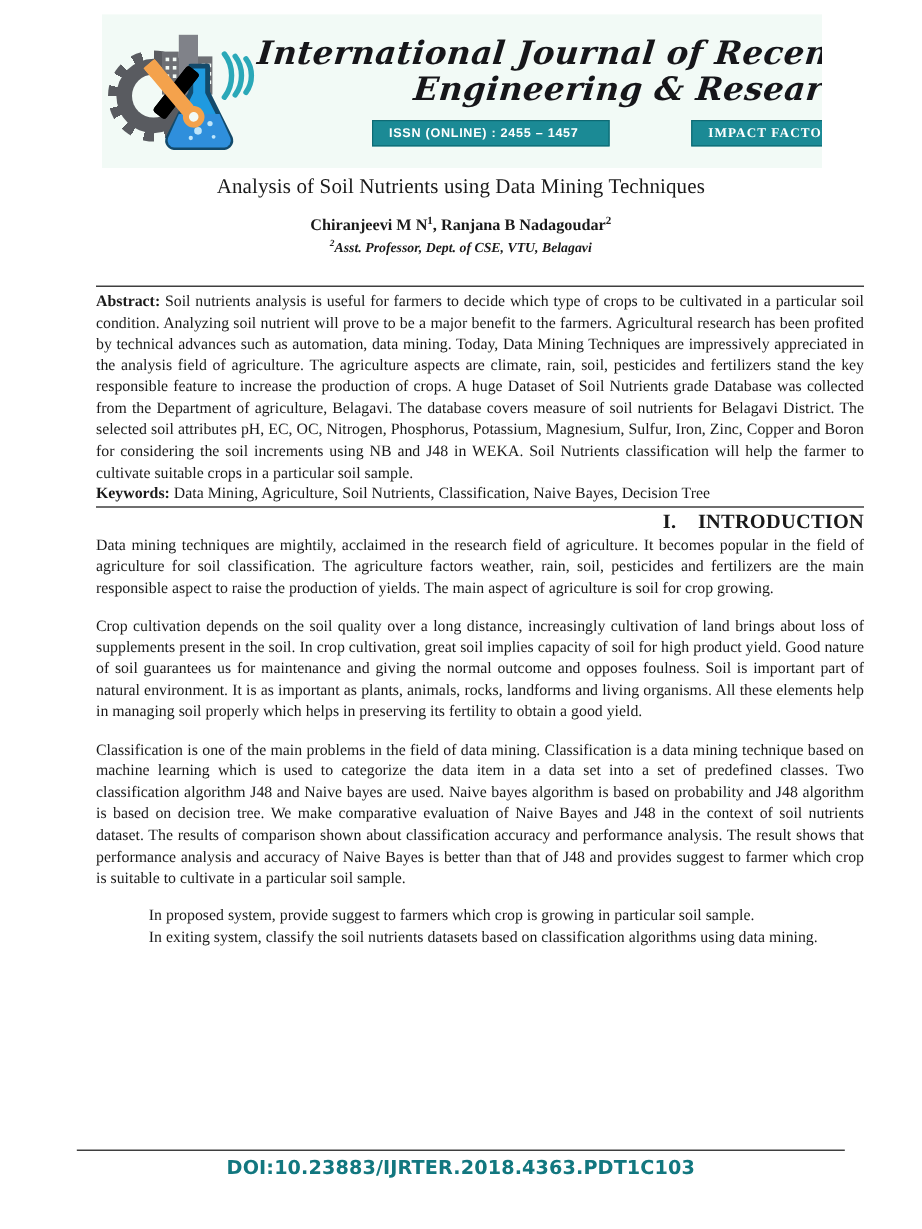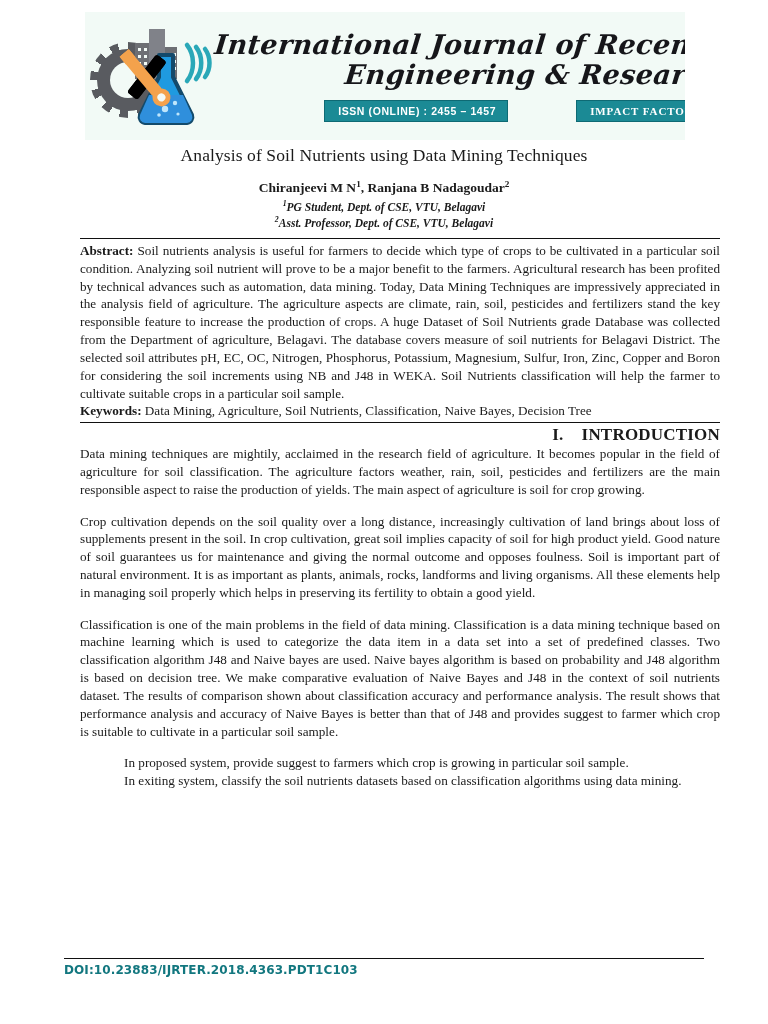--- a/index.html
+++ b/index.html
@@ -64,21 +64,21 @@
     justify-content: center;
     width: 100%;
   }
   .badge {
     background: #1b8a95;
     color: #ffffff;
     font-family: "Liberation Sans", "DejaVu Sans", sans-serif;
     font-weight: 700;
     font-size: 10.5px;
     letter-spacing: 0.6px;
-    padding: 4px 11px 4px 13px;
+    padding: 4px 25px 4px 13px;
     border: 1px solid #0e6a74;
     white-space: nowrap;
   }
   .badge.impact {
     font-family: "Liberation Serif", "DejaVu Serif", serif;
     font-weight: 700;
     letter-spacing: 0.9px;
     font-size: 11px;
   }
 
@@ -205,25 +205,25 @@
     top: 958px;
     width: 640px;
   }
   .footer-rule {
     border: 0;
     border-top: 1.3px solid #111;
     margin: 0 0 4px 0;
   }
   .footer-row {
     display: flex;
-    justify-content: flex-start;
+    justify-content: center;
     align-items: baseline;
     font-family: "DejaVu Sans", "Liberation Sans", sans-serif;
     font-weight: 700;
-    font-size: 12px;
+    font-size: 16px;
     color: #12777f;
     letter-spacing: 0.1px;
   }
 </style>
 </head>
 <body>
 
 <div class="banner">
 
   <div class="banner-logo">
@@ -291,21 +291,20 @@
   </div>
 </div>
 
 <div class="paper-title">Analysis of Soil Nutrients using Data Mining Techniques</div>
 
 <div class="authors">
   <span>Chiranjeevi M N</span><sup>1</sup><span>, Ranjana B Nadagoudar</span><sup>2</sup>
 </div>
 
 <div class="affils">
-  <div><sup>1</sup><span>PG Student, Dept. of CSE, VTU, Belagavi</span></div>
   <div><sup>2</sup><span>Asst. Professor, Dept. of CSE, VTU, Belagavi</span></div>
 </div>
 
 <div class="content">
 
   <hr class="rule">
 
   <div class="abs-block">
     <b>Abstract:</b><span> Soil nutrients analysis is useful for farmers to decide which type of crops to be cultivated in a particular soil condition. Analyzing soil nutrient will prove to be a major benefit to the farmers. Agricultural research has been profited by technical advances such as automation, data mining. Today, Data Mining Techniques are impressively appreciated in the analysis field of agriculture. The agriculture aspects are climate, rain, soil, pesticides and fertilizers stand the key responsible feature to increase the production of crops. A huge Dataset of Soil Nutrients grade Database was collected from the Department of agriculture, Belagavi. The database covers measure of soil nutrients for Belagavi District. The selected soil attributes pH, EC, OC, Nitrogen, Phosphorus, Potassium, Magnesium, Sulfur, Iron, Zinc, Copper and Boron for considering the soil increments using NB and J48 in WEKA. Soil Nutrients classification will help the farmer to cultivate suitable crops in a particular soil sample.</span>
   </div>

